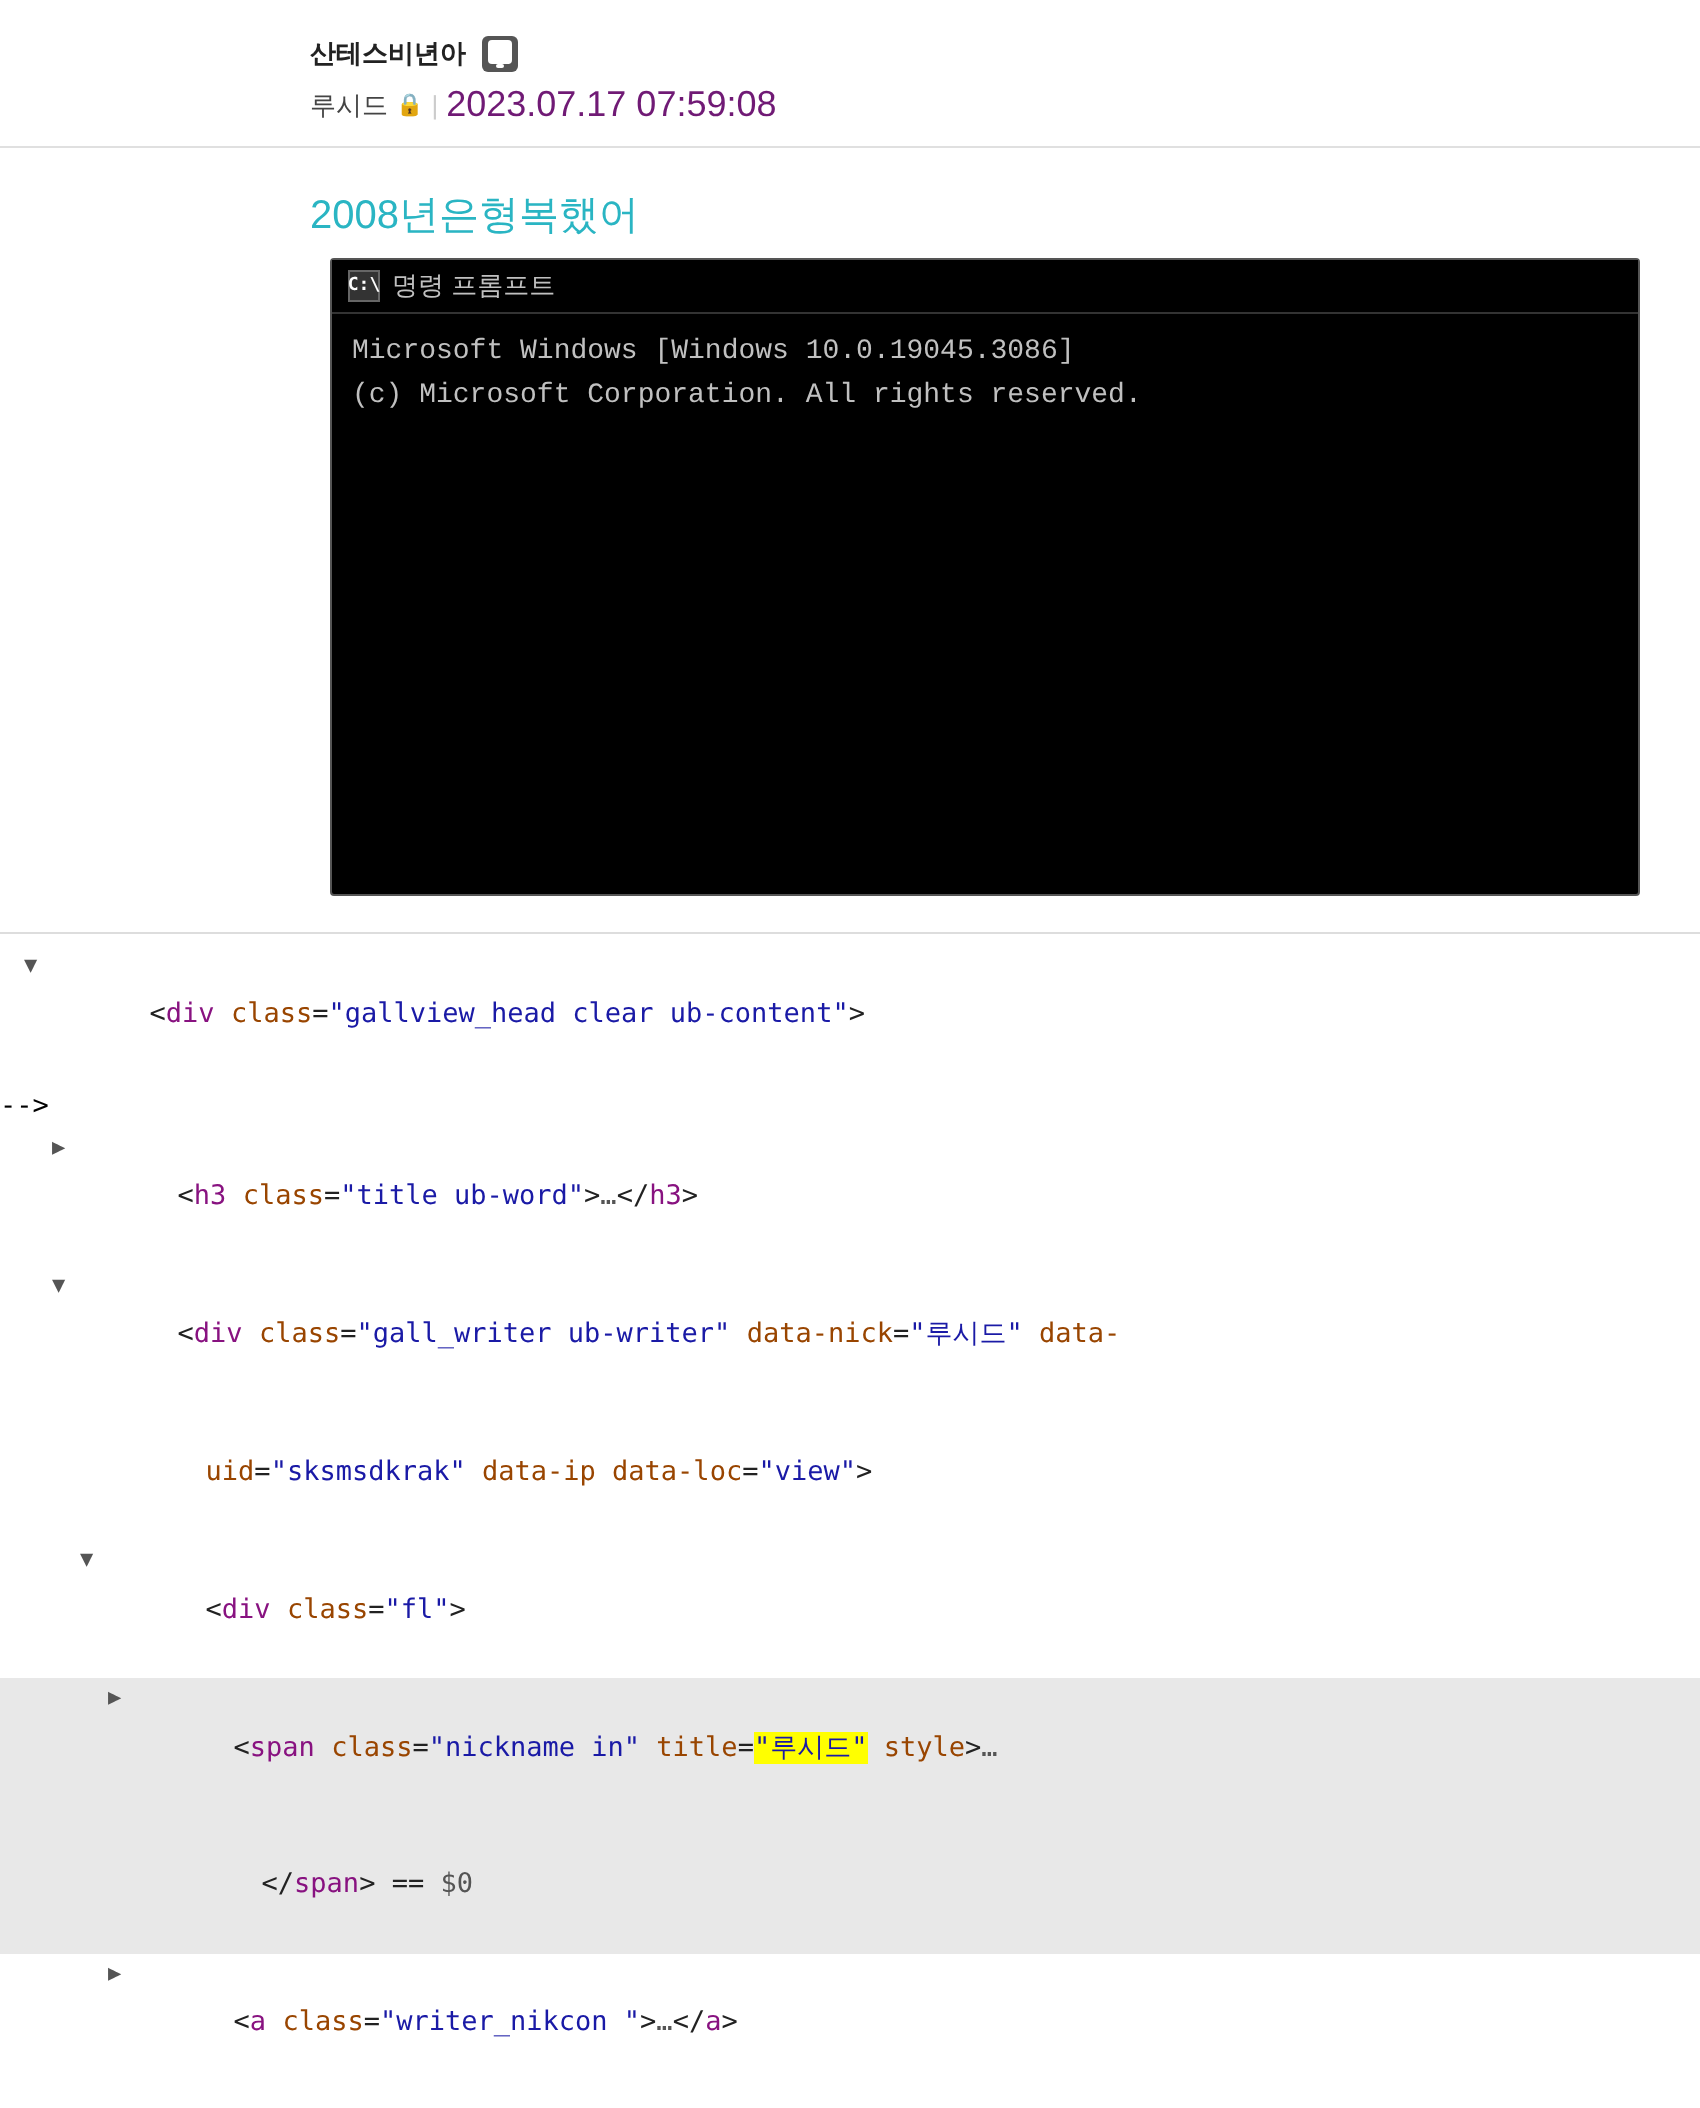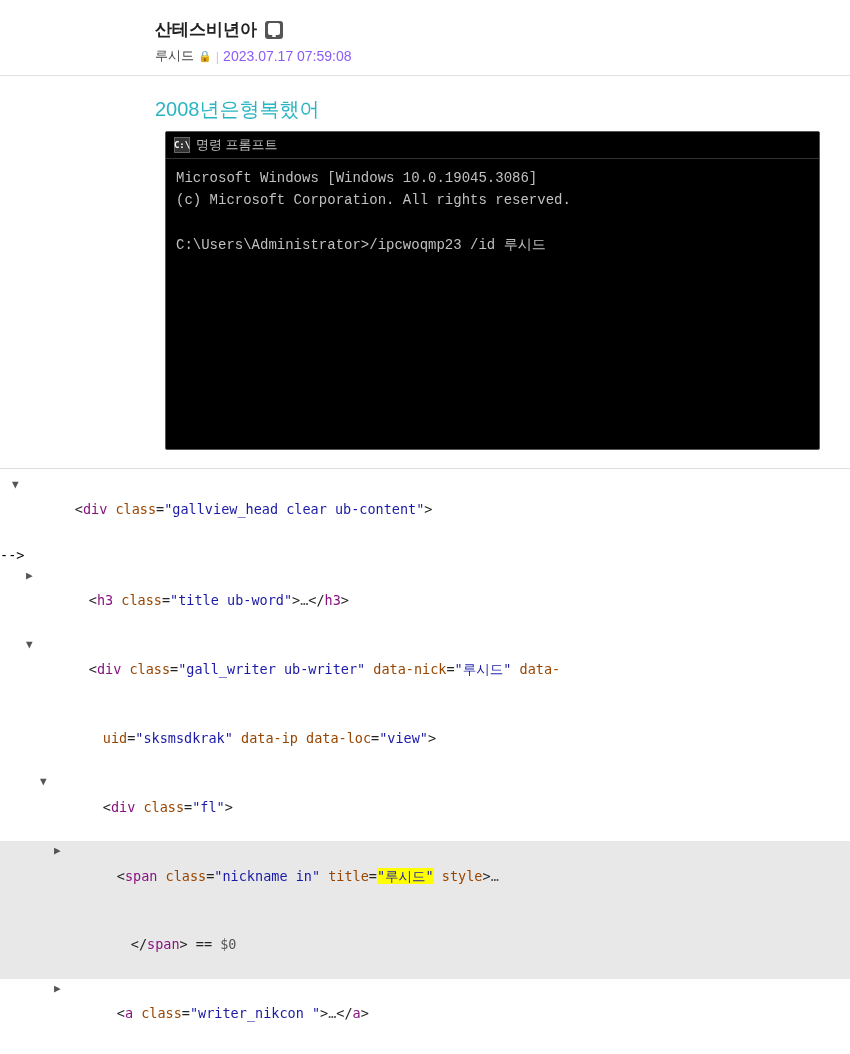--- a/index.html
+++ b/index.html
@@ -16,21 +16,21 @@
       padding: 18px 20px 10px 155px;
       border-bottom: 1px solid #e0e0e0;
     }
     .post-title-row {
       display: flex;
       align-items: center;
       gap: 8px;
       margin-bottom: 6px;
     }
     .post-title-text {
-      font-size: 17px;
+      font-size: 13px;
       font-weight: bold;
       color: #222;
     }
     .mobile-icon {
       display: inline-block;
       width: 18px;
       height: 18px;
       background: #555;
       border-radius: 3px;
       position: relative;
@@ -65,22 +65,22 @@
     .lock-icon {
       display: inline-flex;
       align-items: center;
       color: #888;
       font-size: 11px;
     }
     .separator {
       color: #ccc;
     }
     .post-date {
-      color: #8b5cf6;
-      font-size: 14px;
+      color: #701a75;
+      font-size: 18px;
     }
 
     
     .post-content {
       padding: 20px 20px 10px 155px;
     }
     .post-link {
       color: #2ab5c3;
       font-size: 20px;
       text-decoration: none;
@@ -213,21 +213,20 @@
     <div class="cmd-titlebar">
       <div class="cmd-icon">
         <span class="cmd-icon-inner">C:\</span>
       </div>
       <span class="cmd-title-text">명령 프롬프트</span>
     </div>
     <div class="cmd-body">
       <div class="cmd-prompt">Microsoft Windows [Windows 10.0.19045.3086]</div>
       <div class="cmd-prompt">(c) Microsoft Corporation. All rights reserved.</div>
       <div class="cmd-prompt">&nbsp;</div>
-      <div class="cmd-prompt">C:\Users\Administrator&gt;/ipcwoqmp23 /id 루시드</div>
     </div>
   </div>
 </div>
 
 <hr class="section-divider">
 
 <div class="devtools">
 
   
   <div class="dt-line">

